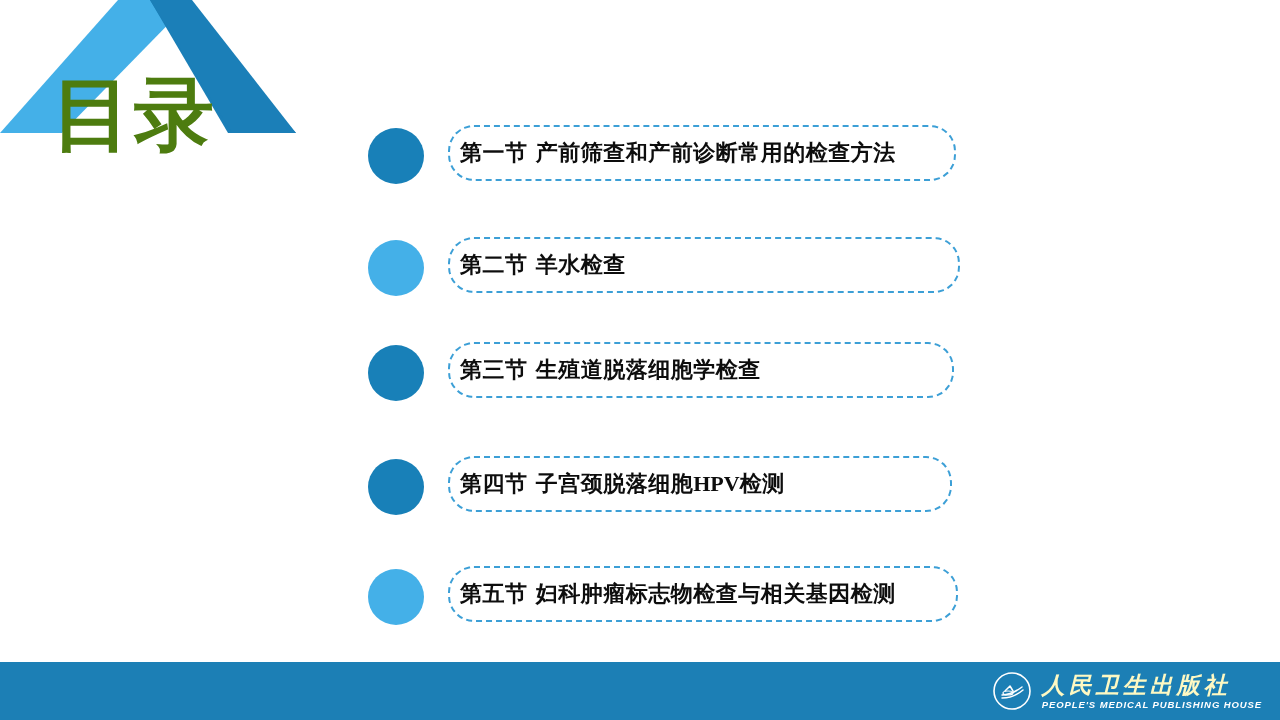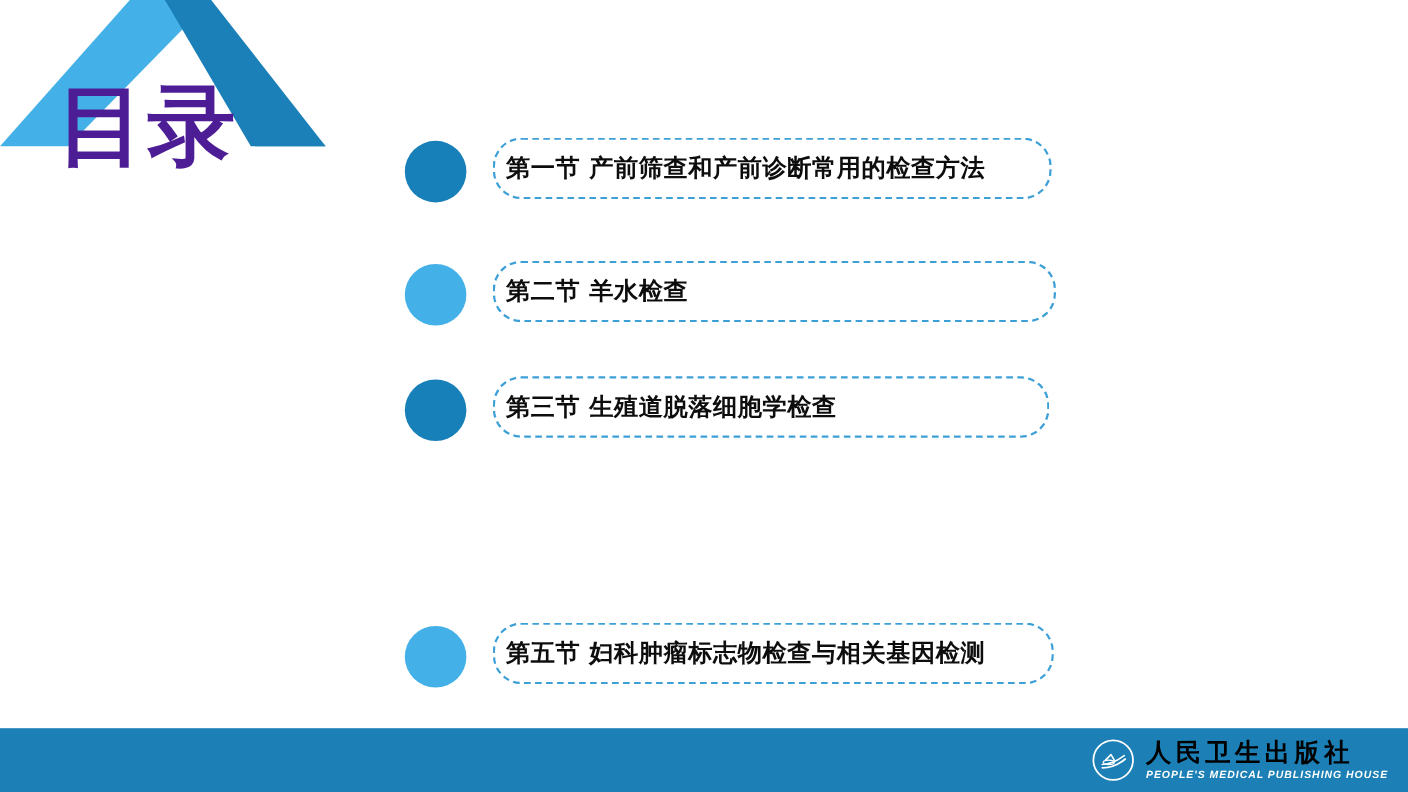--- a/index.html
+++ b/index.html
@@ -37,21 +37,21 @@
     left: 0;
     top: 0;
   }
   .toc-title {
     position: absolute;
     left: 52px;
     top: 72px;
     font-size: 80px;
     line-height: 86px;
     font-weight: bold;
-    color: #4c1d95;
+    color: #4d7c0f;
     letter-spacing: 2px;
     white-space: nowrap;
     font-family: "DejaVu Sans", "Liberation Sans", sans-serif;
   }
 
   
   .toc-list {
     position: absolute;
     left: 0;
     top: 0;
@@ -123,24 +123,25 @@
     height: 40px;
     flex: 0 0 auto;
   }
   .publisher-text {
     display: flex;
     flex-direction: column;
     justify-content: center;
     line-height: 1;
   }
   .publisher-cn {
-    color: #000000;
+    color: #fef9c3;
     font-size: 23px;
     font-weight: bold;
     letter-spacing: 4px;
+    font-style: italic;
     font-family: "DejaVu Serif", "Liberation Serif", serif;
     white-space: nowrap;
   }
   .publisher-en {
     color: #ffffff;
     font-size: 9.5px;
     font-weight: bold;
     letter-spacing: 0.9px;
     margin-top: 4px;
     white-space: nowrap;
@@ -180,20 +181,26 @@
       </div>
     </div>
 
     <div class="toc-row" style="top:237px;">
       <div class="bullet-dot" style="background:#44b0e8;"></div>
       <div class="toc-box" style="width:508px;">
         <div class="toc-text">第二节  羊水检查</div>
       </div>
     </div>
 
+    <div class="toc-row" style="top:456px;">
+      <div class="bullet-dot" style="background:#1880b8;"></div>
+      <div class="toc-box" style="width:500px;">
+        <div class="toc-text"><span>第四节  子宫颈脱落细胞</span><span class="latin">HPV</span><span>检测</span></div>
+      </div>
+    </div>
 
     <div class="toc-row" style="top:566px;">
       <div class="bullet-dot" style="background:#44b0e8;"></div>
       <div class="toc-box" style="width:506px;">
         <div class="toc-text">第五节  妇科肿瘤标志物检查与相关基因检测</div>
       </div>
     </div>
 
   </div>
 

